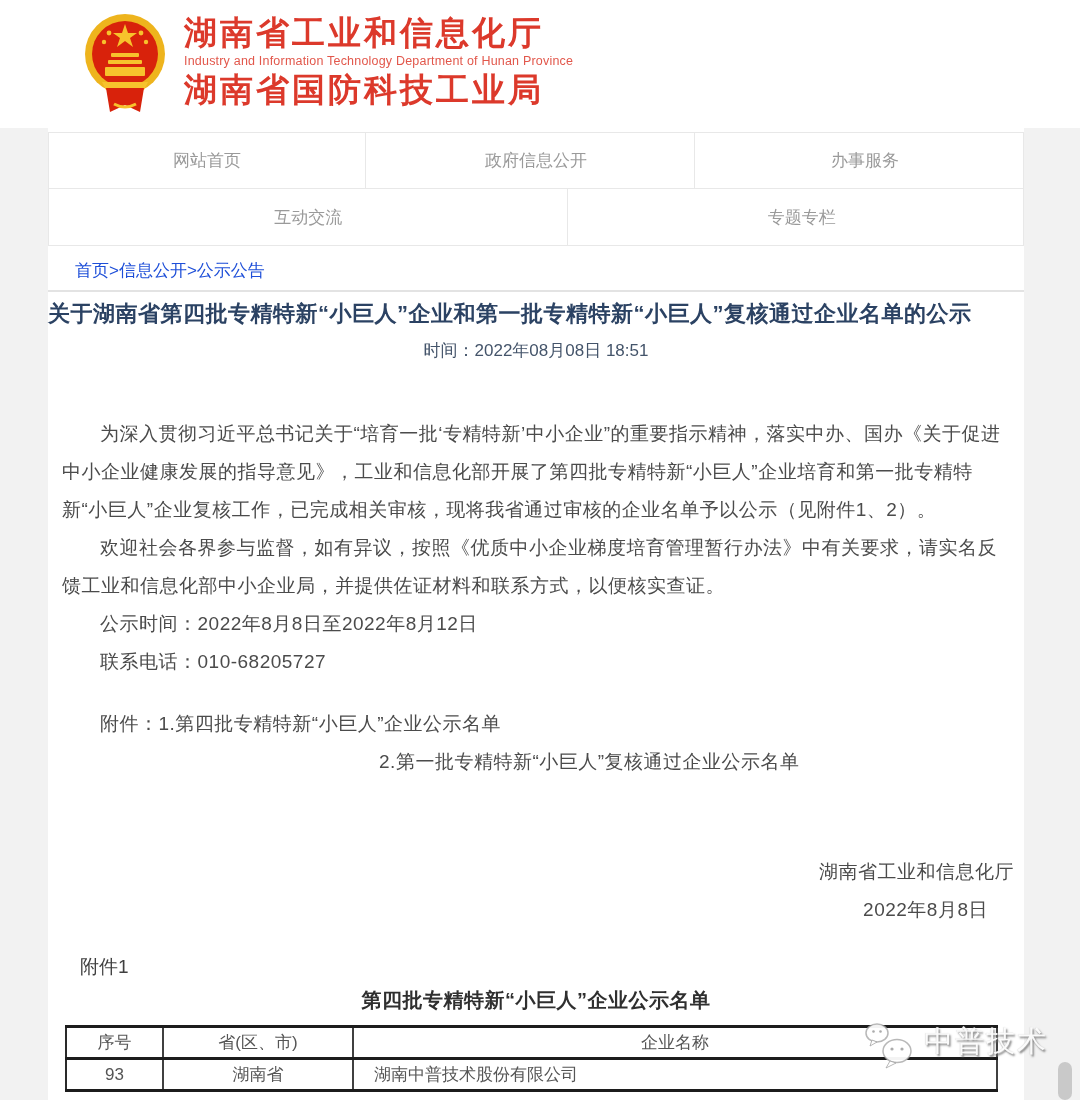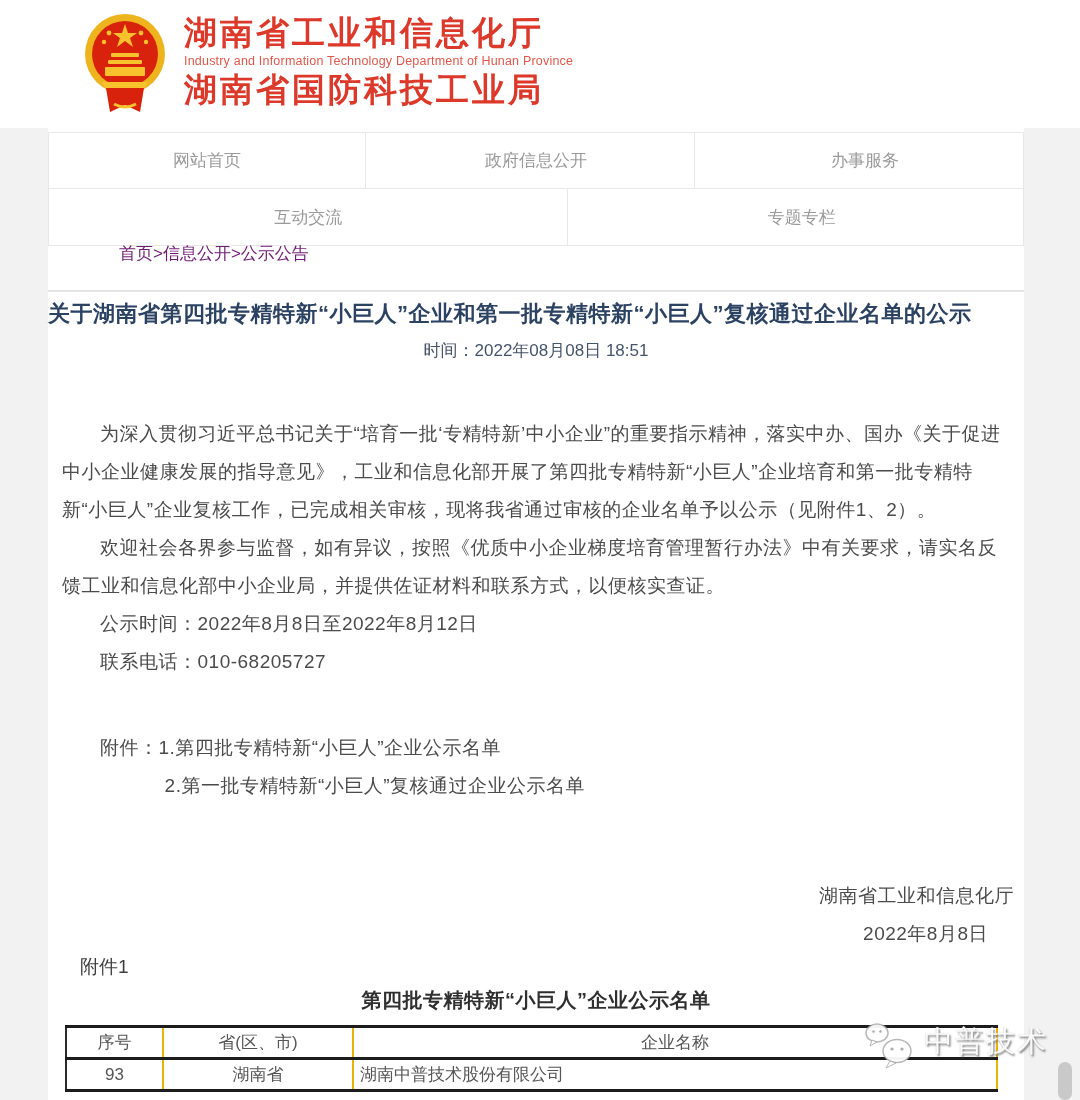--- a/index.html
+++ b/index.html
@@ -21,41 +21,41 @@
   .nav { position:absolute; left:48px; top:132px; width:976px; border:1px solid #e8e8e8; background:#fff; }
   .nav-row { display:flex; height:56px;gap:12px; }
   .nav-row.first { border-bottom:1px solid #e8e8e8; }
   .nav-cell { display:flex; align-items:center; justify-content:center; font-size:17px; color:#9a9a9a; border-right:1px solid #e8e8e8; cursor:pointer; }
   .nav-cell:last-child { border-right:none; }
   .nav-row.first .nav-cell { flex:1; }
   .nav-row.second .nav-cell.c1 { width:54%; }
   .nav-row.second .nav-cell.c2 { width:46%; }
 
   
-  .breadcrumb { position:absolute; left:75px; top:244px; font-size:17px; color:#701a75; line-height:20px; cursor:pointer;margin-left:44px; }
+  .breadcrumb { position:absolute; left:75px; top:261px; font-size:17px; color:#1d4ed8; line-height:20px; cursor:pointer; }
   .rule { position:absolute; left:48px; top:290px; width:976px; border-top:2px solid #e3e3e3; }
   .article-title { position:absolute; left:48px; top:299px; width:976px; text-align:left; font-size:22px; font-weight:bold; color:#2b4263; letter-spacing:0.5px; line-height:30px; }
   .article-time { position:absolute; left:48px; top:341px; width:976px; text-align:center; font-size:17px; color:#44546a; line-height:20px; }
 
   
   .body-block { position:absolute; left:62px; top:415px; width:952px; font-size:19px; color:#4b4b4b; line-height:38px; letter-spacing:0.5px; }
   .para { text-indent:2em; }
   .info-line { text-indent:2em; }
-  .attachments { margin-top:48px; }
+  .attachments { margin-top:24px; }
   .attach-l1 { text-indent:2em; }
-  .attach-l2 { text-indent:5.4em; }
+  .attach-l2 { text-indent:5.4em;text-align:center; }
   .signature { margin-top:72px; text-align:right; }
   .signature .issuer { }
   .signature .issue-date { padding-right:26px; }
 
   
   .annex-label { position:absolute; left:80px; top:956px; font-size:19px; color:#3f3f3f; line-height:22px; }
   .annex-table-title { position:absolute; left:48px; top:988px; width:976px; text-align:center; font-size:20px; font-weight:bold; color:#2f2f2f; line-height:24px; letter-spacing:0.5px; }
   table.annex { position:absolute; left:65px; top:1025px; width:933px; border-collapse:collapse; table-layout:fixed; background:#fff; }
-  table.annex td { border-left:2px solid #2a2a2a; border-right:2px solid #eab308; font-size:17px; color:#555; text-align:center; height:32px; padding:0 6px; }
+  table.annex td { border-left:2px solid #2a2a2a; border-right:2px solid #404040; font-size:17px; color:#555; text-align:center; height:32px; padding:0 20px; }
   table.annex tr.hdr td { border-top:3px solid #1c1c1c; border-bottom:3px solid #1c1c1c; }
   table.annex tr.row td { border-bottom:3px solid #1c1c1c; }
   table.annex td.col-seq { width:97px; }
   table.annex td.col-prov { width:190px; }
   table.annex td.company { text-align:left; }
 
   
   .watermark { position:absolute; left:864px; top:1022px; display:flex; gap:4px; z-index:5; }
   .wm-text { font-size:29px; letter-spacing:2px; color:rgba(253,253,253,0.96); white-space:nowrap;
              text-shadow: 1.5px 1.5px 2px rgba(115,115,115,0.85), -0.5px -0.5px 1px rgba(170,170,170,0.45); }

